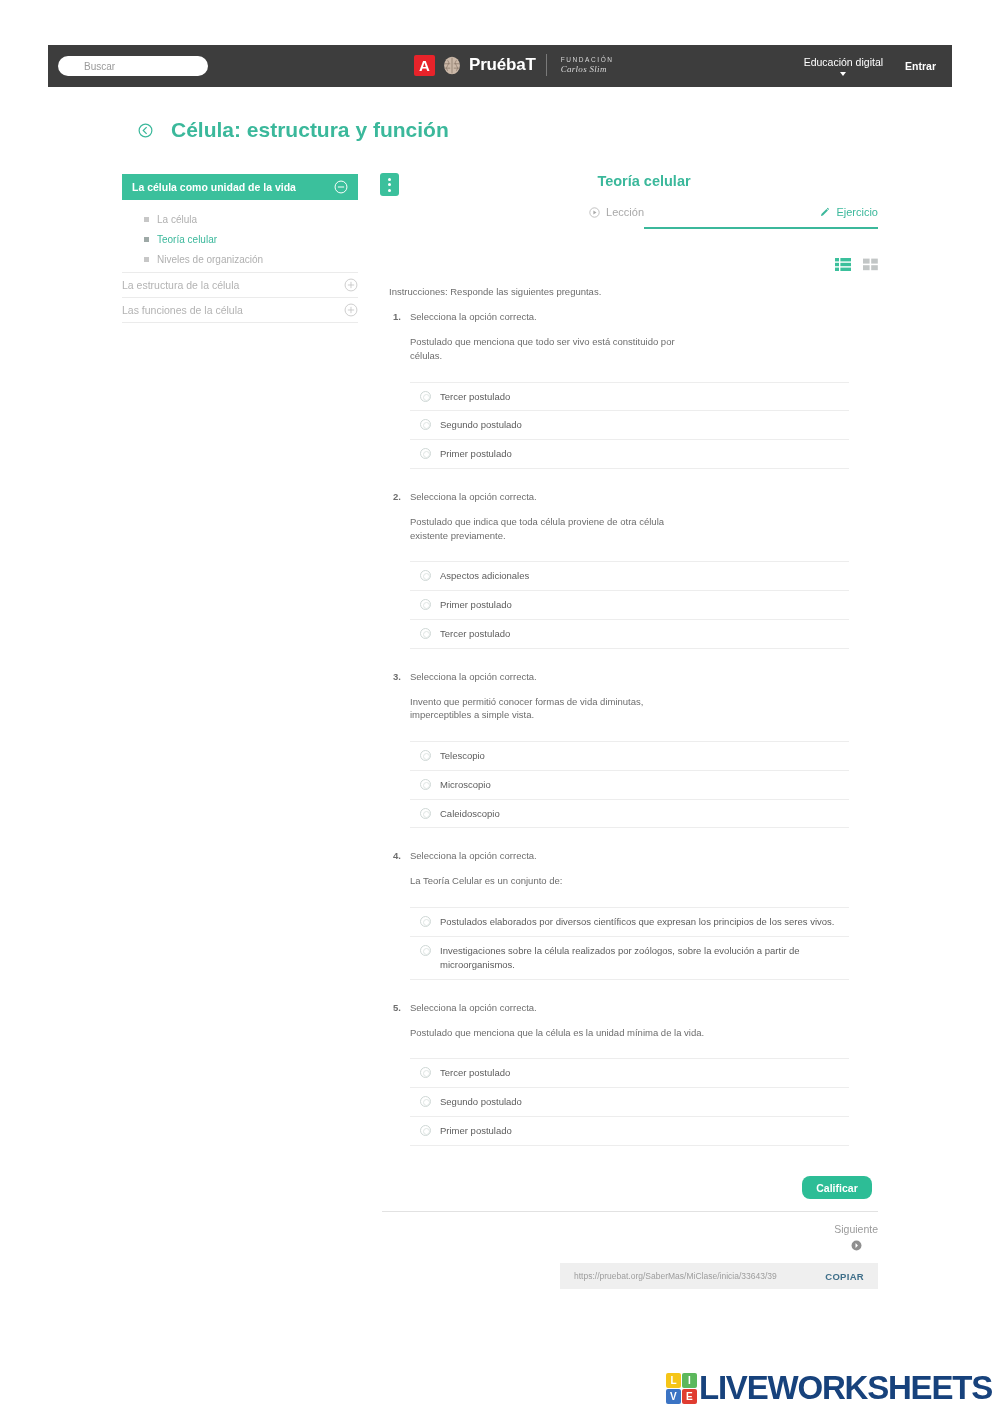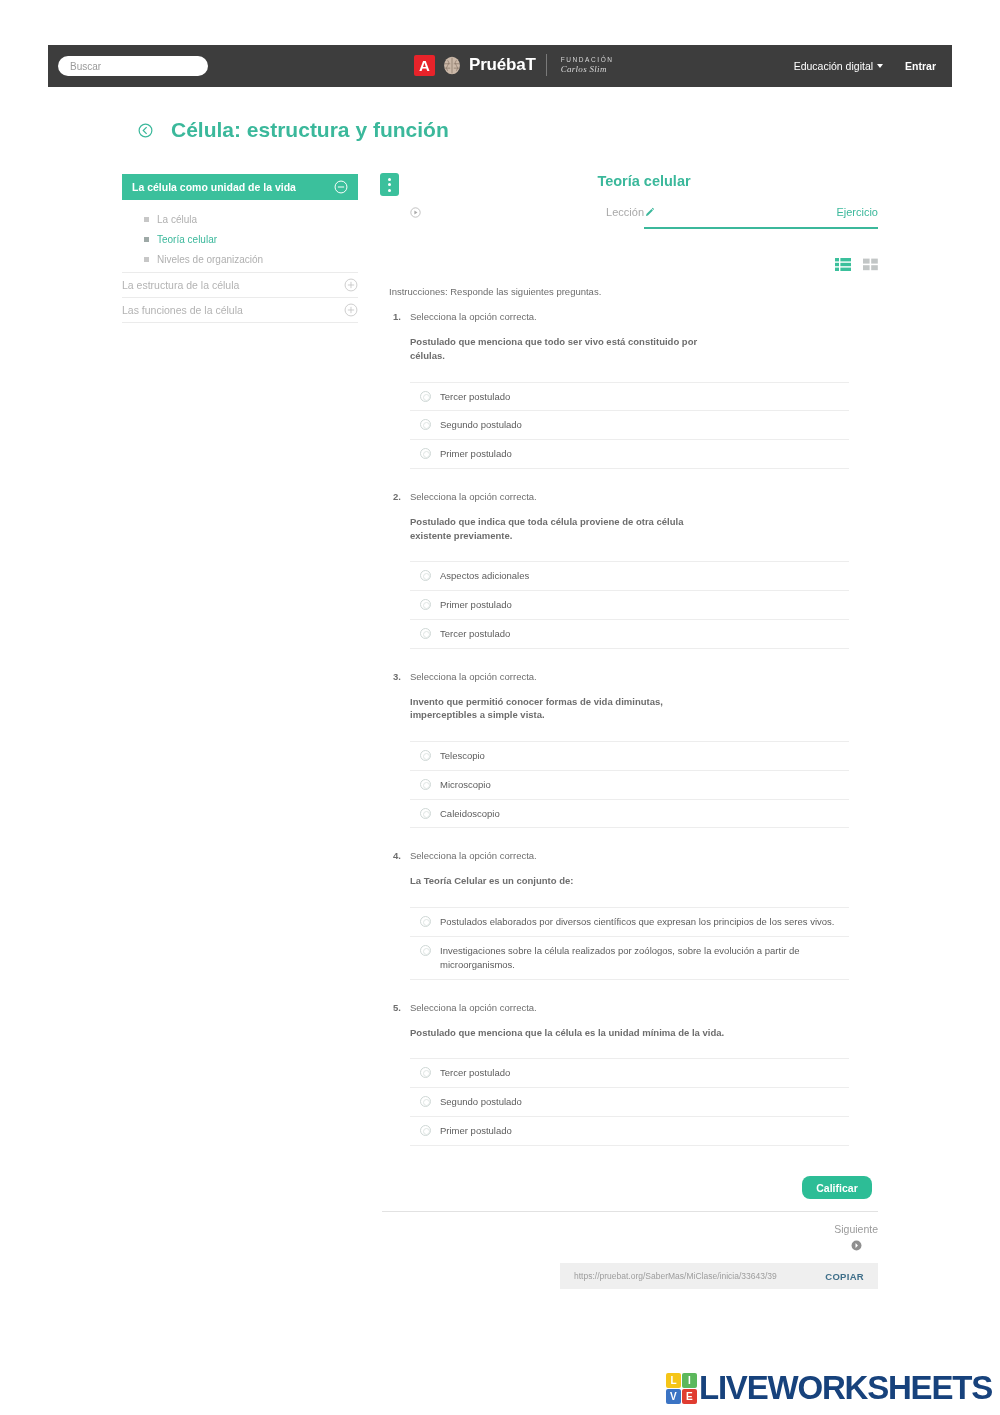--- a/index.html
+++ b/index.html
@@ -18,21 +18,21 @@
     position:absolute; left:48px; top:45px; width:904px; height:42px;
     background:#3d3d3d;
     display:flex; align-items:center;
   }
   .search-box {
     margin-left:10px;
     width:150px; height:20px;
     background:#ffffff;
     border-radius:10px;
     display:flex; align-items:center;
-    padding:0 10px;
+    padding:0 24px;
     font-size:10px;
     color:#8a8a8a;
     justify-content:center;
   }
   .search-box input {
     border:none; outline:none; width:100%;
     font-size:10px; font-family:"Liberation Sans", sans-serif;
     color:#6b6b6b; background:transparent;
   }
   .search-box input::placeholder { color:#9a9a9a; }
@@ -61,20 +61,21 @@
     font-style:italic; letter-spacing:0.3px; margin-top:1px;
   }
 
   .topbar-right {
     position:absolute; right:16px; top:0; height:42px;
     display:flex; align-items:center; gap:22px;
   }
   .topbar-link {
     color:#ffffff; font-size:10.5px; display:flex; align-items:center; gap:4px;
     cursor:pointer;
+    flex-direction:column;
   }
   .caret-down {
     display:inline-block; width:0;height:0;
     border-left:3.5px solid transparent; border-right:3.5px solid transparent;
     border-top:4px solid #ffffff; margin-bottom:1px;
   }
   .topbar-link.bold { font-weight:bold; }
 
   
   .page-title {
@@ -122,41 +123,41 @@
     position:absolute; left:410px; top:173px; width:468px;
     text-align:center; color:#3bb89b; font-size:14.5px; font-weight:600;
   }
 
   .tabs {
     position:absolute; left:410px; top:206px; width:468px;
     display:flex;
   }
   .tab {
     flex:1; text-align:center; padding-bottom:9px;
-    font-size:11px; display:flex; align-items:center; justify-content:space-between; gap:6px;
+    font-size:11px; display:flex; align-items:center; justify-content:flex-end; gap:6px;
     cursor:pointer; color:#a9a9a9; border-bottom:2px solid transparent;
   }
   .tab.active { color:#3bb89b; border-bottom-color:#3bb89b; }
 
   .viewtoggles {
     position:absolute; right:122px; top:258px;
     display:flex; gap:12px; align-items:center;
   }
   .vt { cursor:pointer; }
 
   
   .exercise { position:absolute; left:389px; top:286px; width:460px; }
   .instructions { font-size:9.5px; color:#6d6d6d; margin-bottom:14px; }
 
   .q { margin-bottom:22px; }
   .q-head { display:flex; gap:9px; }
   .q-num { font-size:9.5px; font-weight:bold; color:#6d6d6d; width:12px; flex:none; text-align:right; }
   .q-body { flex:1; }
   .q-prompt { font-size:9.5px; color:#6d6d6d; }
-  .q-text { font-size:9.5px; color:#6d6d6d; margin-top:13px; line-height:1.45; max-width:288px;font-weight:bold; }
+  .q-text { font-size:9.5px; color:#6d6d6d; margin-top:13px; line-height:1.45; max-width:288px; }
   .q-text.wide { max-width:100%; }
   .options { margin-top:19px; }
   .opt {
     display:flex; align-items:flex-start; gap:9px;
     padding:7px 0 7px 10px;
     border-bottom:1px solid #ededed;
     font-size:9.5px; color:#5c5c5c; line-height:1.45;
     cursor:pointer;
   }
   .opt:first-child { border-top:1px solid #ededed; }

